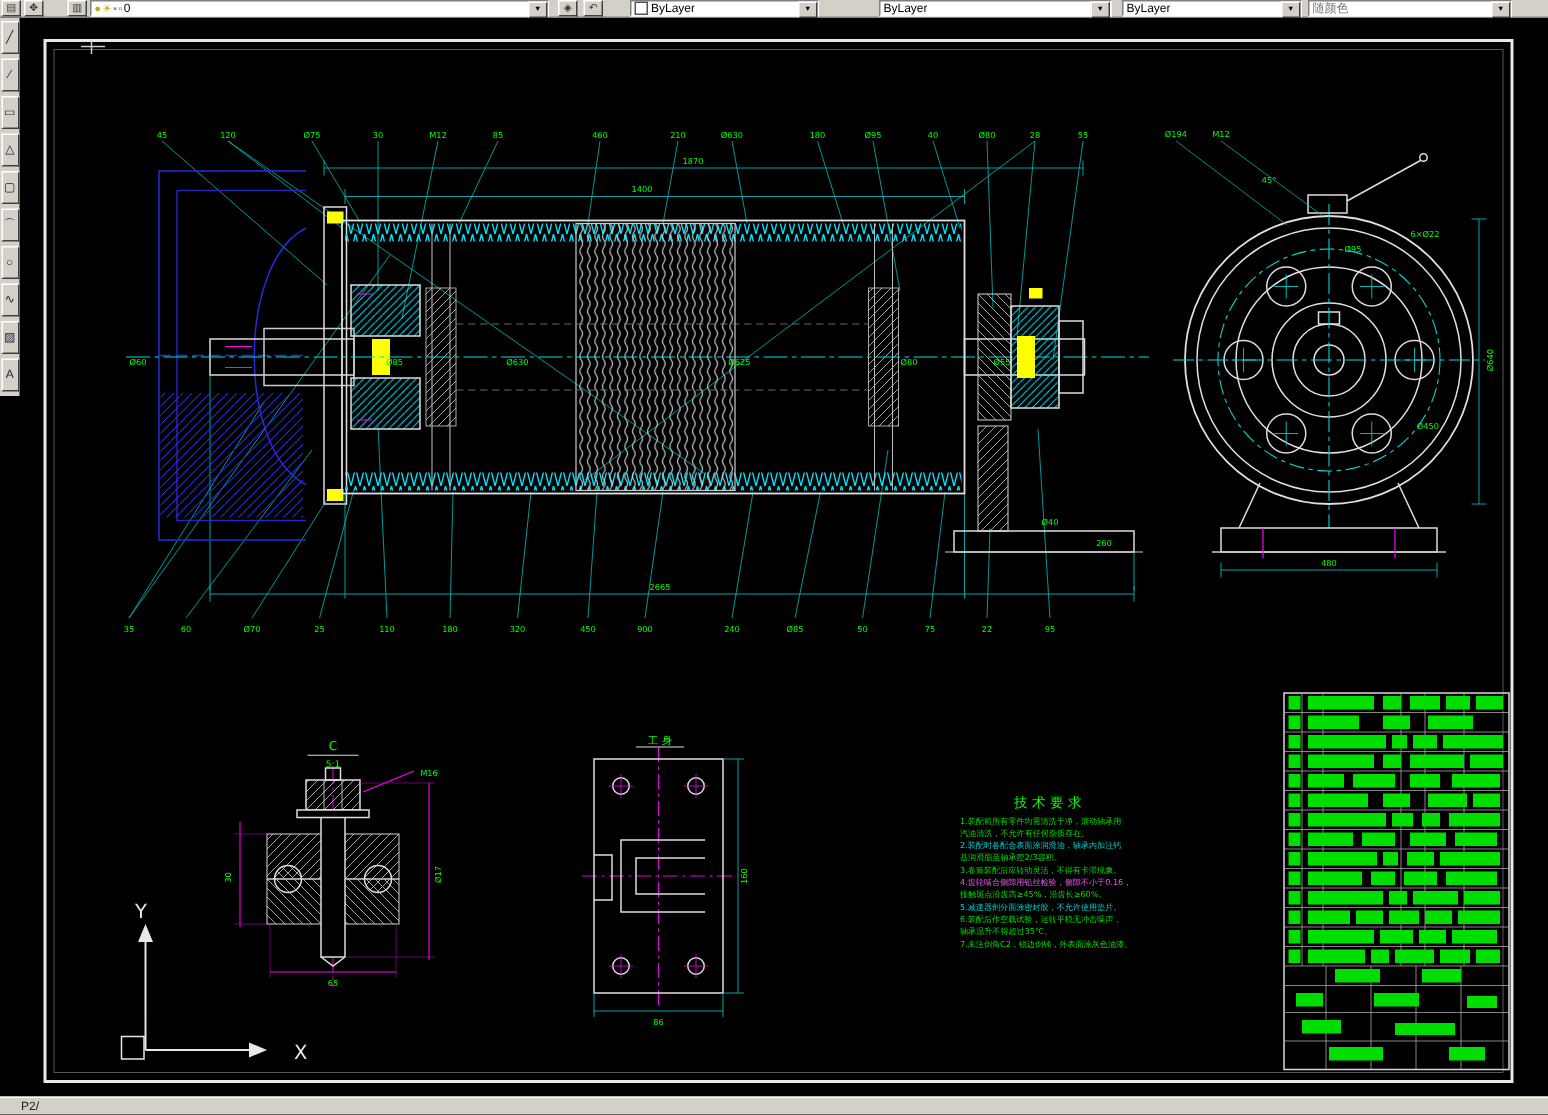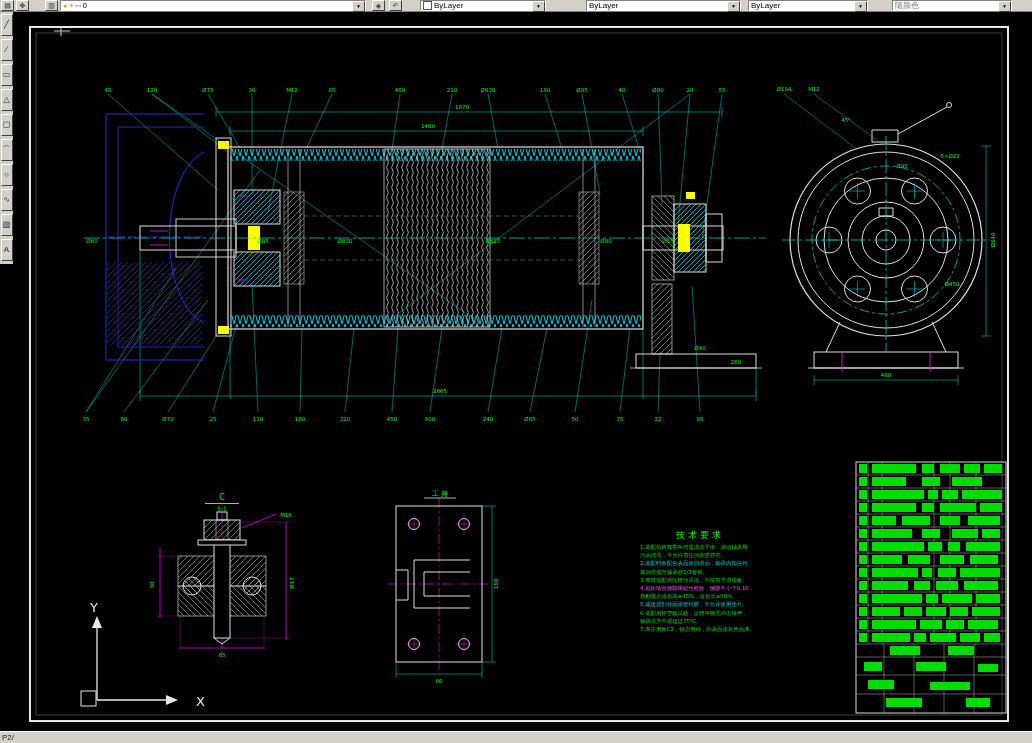--- a/index.html
+++ b/index.html
@@ -24,21 +24,21 @@
                 display:flex;flex-direction:column;align-items:center;padding-top:2px;}
   .ltbtn{width:12px;height:22px;margin-bottom:3px;background:#d4d0c8;border:1px solid;
          border-color:#fff #404040 #404040 #fff;font-size:8px;line-height:18px;text-align:center;
          padding:0;box-sizing:border-box;color:#224;cursor:pointer;}
   
   #cad{position:absolute;top:12px;left:0;}
   text{font-family:"DejaVu Sans",sans-serif;}
   
   #statusbar{position:absolute;top:731px;left:0;width:1032px;height:12px;background:#d4d0c8;
              border-top:1px solid #fff;box-sizing:border-box;font-size:8px;line-height:11px;
-             padding-left:2px;color:#222;z-index:5;}
+             padding-left:14px;color:#222;z-index:5;}
 </style>
 </head>
 <body>
 
 <div id="toolbar">
   <button class="tbtn"><span>▤</span></button>
   <button class="tbtn" style="margin-left:2px"><span>✥</span></button>
   <button class="tbtn" style="margin-left:16px"><span>▥</span></button>
   <div class="combo" style="width:306px;margin-left:2px">
     <span id="layer-state-icons"><span class="lsic" style="color: rgb(200, 168, 0);">●</span><span class="lsic" style="color: rgb(200, 168, 0);">☀</span><span class="lsic" style="color: rgb(136, 144, 200);">▪</span><span class="lsic" style="color: rgb(64, 64, 64);">▫</span></span>
@@ -53,21 +53,21 @@
     <span class="arrow">▼</span>
   </div>
   <div class="combo" style="width:155px;margin-left:40px">
     <span class="cval">ByLayer</span>
     <span class="arrow">▼</span>
   </div>
   <div class="combo" style="width:120px;margin-left:7px">
     <span class="cval">ByLayer</span>
     <span class="arrow">▼</span>
   </div>
-  <div class="combo disabled" style="width:120px;margin-left:24px">
+  <div class="combo disabled" style="width:136px;margin-left:4px">
     <span class="cval">随颜色</span>
     <span class="arrow">▼</span>
   </div>
 </div>
 
 <div id="left-toolbar">
     <button class="ltbtn"><span>╱</span></button>
     <button class="ltbtn"><span>∕</span></button>
     <button class="ltbtn"><span>▭</span></button>
     <button class="ltbtn"><span>△</span></button>

